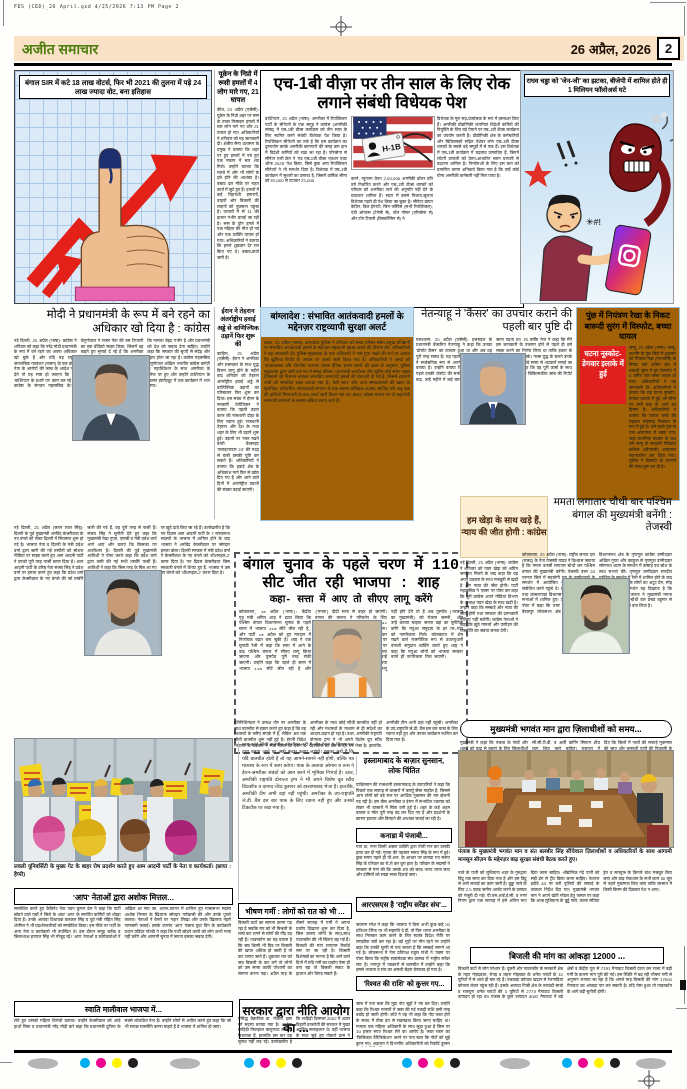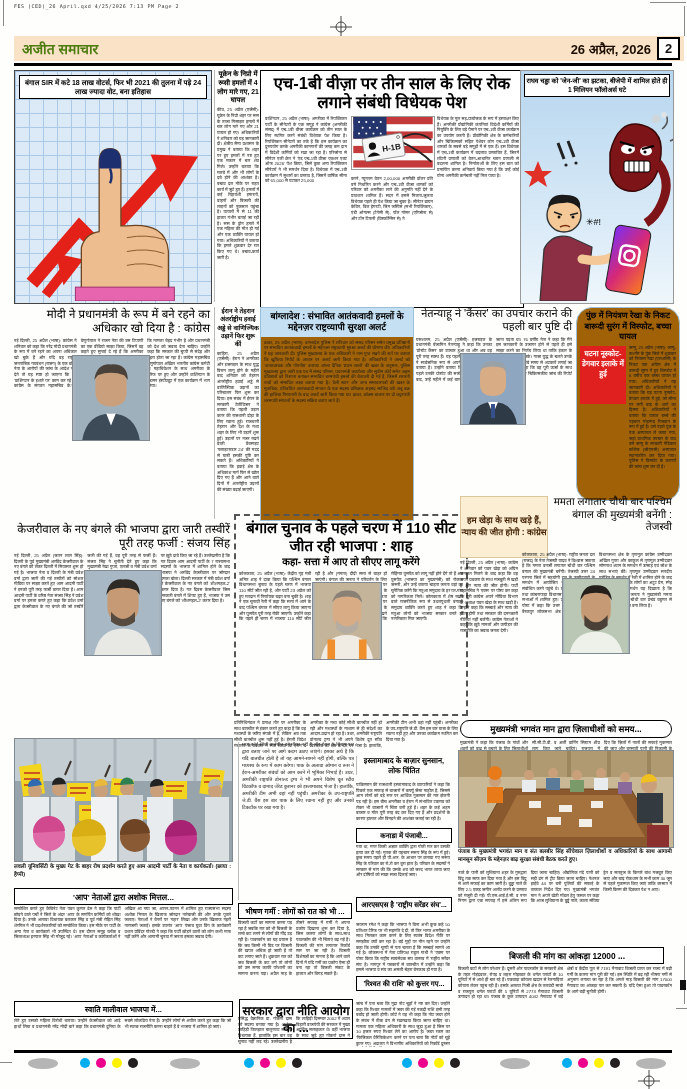--- a/index.html
+++ b/index.html
@@ -198,43 +198,42 @@
           <rect width="60" height="70" fill="#8fa6c0"></rect>
           <path d="M17,22 Q17,10 30,10 Q43,10 43,22 L43,30 Q43,42 30,42 Q17,42 17,30 Z" fill="#d8ac85"></path>
           <path d="M16,18 Q20,6 30,7 Q42,6 44,18 L40,14 Q30,11 20,14 Z" fill="#9aa2a8"></path>
           <path d="M6,70 Q10,48 30,48 Q50,48 54,70 Z" fill="#2e3a46"></path>
           <polygon points="25,48 35,48 30,60" fill="#fff"></polygon>
           <rect x="28" y="50" width="4" height="14" fill="#35508c"></rect>
         </svg>
     </div>
   </div>
 
-  <div class="abs bluebox" style="left:576px;top:307px;width:96px;height:186px;padding:3px;border-radius:16px;">
+  <div class="abs bluebox" style="left:576px;top:307px;width:96px;height:186px;padding:3px;">
     <div class="h-sm" style="font-size:8.2px;text-align:center;margin-bottom:2px;">पुंछ में नियंत्रण रेखा के निकट बारूदी सुरंग में विस्फोट, बच्चा घायल</div>
     <div style="overflow:hidden;height:142px;">
       <div class="redbox" style="float:left;width:42px;height:52px;font-size:7.4px;line-height:1.35;padding:3px 2px;margin:1px 3px 1px 0;">घटना नूस्कोट-डेगवार इलाके में हुई</div>
       <div class="body-sm">जम्मू, 25 अप्रैल (भाषा): जम्मू-कश्मीर के पुंछ जिले में शुक्रवार को नियंत्रण रेखा (एलओसी) के निकट एक अग्रिम क्षेत्र में बारूदी सुरंग में हुए विस्फोट में 6 वर्षीय एक बच्चा घायल हो गया। अधिकारियों ने यह जानकारी दी। अधिकारियों ने बताया कि यह घटना नूस्कोट-डेगवार इलाके में हुई, जो सीमा पर लगी बाड़ के आगे का हिस्सा है। अधिकारियों ने बताया कि घायल बच्चे की पहचान मोहम्मद रिजवान के रूप में हुई है। उसे पहले पुंछ के एक अस्पताल ले जाया गया, जहां प्राथमिक उपचार के बाद उसे जम्मू के सरकारी मेडिकल कॉलेज (जीएमसी) अस्पताल स्थानांतरित कर दिया गया। पुलिस ने विस्फोट के कारणों की जांच शुरू कर दी है।</div>
     </div>
   </div>
 
   <div class="abs" style="left:14px;top:522px;width:216px;height:212px;">
-    <div class="h-lg">केजरीवाल के नए बंगले की भाजपा द्वारा जारी तस्वीरें पूरी तरह फर्जी : संजय सिंह</div>
     <div class="body-sm cols3" style="height:176px;margin-top:3px;">नई दिल्ली, 25 अप्रैल (जतन लाल सिंह): दिल्ली के पूर्व मुख्यमंत्री अरविंद केजरीवाल के नए बंगले को लेकर दिल्ली में सियासत शुरू हो गई है। भाजपा नेता व दिल्ली के मंत्री प्रवेश वर्मा द्वारा जारी की गई तस्वीरों को सोशल मीडिया पर साझा करते हुए आम आदमी पार्टी ने इनको पूरी तरह फर्जी करार दिया है। आम आदमी पार्टी के वरिष्ठ नेता संजय सिंह ने प्रवेश वर्मा पर हमला करते हुए कहा कि प्रवेश वर्मा द्वारा केजरीवाल के नए बंगले की जो तस्वीरें जारी की गई हैं, वह पूरी तरह से फर्जी हैं। संजय सिंह ने चुनौती देते हुए कहा कि मुख्यमंत्री रेखा गुप्ता, एलजी व मंत्री प्रवेश वर्मा आगे आएं और बताएं कि किसका घर आलीशान है। दिल्ली की पूर्व मुख्यमंत्री आतिशी ने पोस्ट करते कहा कि प्रवेश वर्मा द्वारा जारी की गई सभी तस्वीरें फर्जी हैं। आतिशी ने कहा कि जिस तरह के चित्र आ गए हैं, जब केजरीवाल के खिलाफ कुछ नहीं मिलता तो इंटरनेट से ली गई तस्वीरों के नाम पर झूठे दावे किए जा रहे हैं। उल्लेखनीय है कि गत दिवस आम आदमी पार्टी के 7 राज्यसभा सदस्यों के भाजपा में शामिल होने के बाद भाजपा ने अरविंद केजरीवाल पर जोरदार हमला बोला। दिल्ली सरकार में मंत्री प्रवेश वर्मा ने केजरीवाल के नए बंगले को 'शीशमहल-2' करार दिया है। गत दिवस केजरीवाल जिस सरकारी बंगले में शिफ्ट हुए हैं, भाजपा ने उस नए बंगले को 'शीशमहल-2' करार दिया है।</div>
     <div class="photo abs" style="left:70px;top:48px;width:76px;height:84px;">
       <svg viewBox="0 0 60 70">
           <rect width="60" height="70" fill="#a8b8c4"></rect>
           <path d="M17,22 Q17,10 30,10 Q43,10 43,22 L43,30 Q43,42 30,42 Q17,42 17,30 Z" fill="#c59a74"></path>
           <path d="M16,20 Q18,6 30,7 Q44,6 44,20 L41,16 Q30,12 19,16 Z" fill="#2e2a26"></path>
           <path d="M20,34 Q30,46 40,34 L40,42 Q30,50 20,42 Z" fill="#574a3e"></path>
           <path d="M6,70 Q10,48 30,48 Q50,48 54,70 Z" fill="#e8e8e4"></path>
         </svg>
     </div>
   </div>
 
-  <div class="abs" style="left:234px;top:514px;width:224px;height:192px;border:2px dashed #555;padding:3px;">
+  <div class="abs" style="left:234px;top:552px;width:224px;height:192px;border:2px dashed #555;padding:3px;font-family:Liberation Mono, monospace;">
     <div class="h-xl" style="font-size:15px;">बंगाल चुनाव के पहले चरण में 110 सीट जीत रही भाजपा : शाह</div>
     <div class="h-md" style="font-size:10px;margin:2px 0;">कहा- सत्ता में आए तो सीएए लागू करेंगे</div>
     <div class="body-sm cols3" style="height:120px;">कोलकाता, 25 अप्रैल (भाषा): केंद्रीय गृह मंत्री अमित शाह ने दावा किया कि पश्चिम बंगाल विधानसभा चुनाव के पहले चरण में भाजपा 110 सीटें जीत रही है, और पार्टी 23 अप्रैल को हुए मतदान में निर्णायक बढ़त बना चुकी है। शाह ने एक चुनावी रैली में कहा कि सत्ता में आने के बाद पश्चिम बंगाल में सीएए लागू किया जाएगा और घुसपैठ पूरी तरह रोकी जाएगी। उन्होंने कहा कि पहले ही चरण में भाजपा 110 सीटें जीत रही है और (ममता) दीदी सत्ता से बाहर हो जाएंगी। बंगाल की जनता ने परिवर्तन के लिए मतदान किया है। दूसरे चरण में 142 सीटों पर 29 अप्रैल को मतदान होगा। वहां भी लोगों के विरोध को लेकर एन्क्लूज कांग्रेस प्रमुख ममता बनर्जी पर निशाना साधा और उनकी सरकार पर मतुआ समुदाय के हकदारों को नागरिकता के अधिकार से वंचित करने और उन्हें पर्याप्त रखने का आरोप लगाया। भाजपा नेता ने कहा कि रोहिंग्या घुसपैठ को लागू नहीं होने देंगे तो हैं अब घुसपैठ (भाजपा का मुख्यमंत्री) को रोकना जरूरी, और उन्हें बताया चाहता जनता वहां का चुनैतिक करेंगे कि मतुआ समुदाय के हर घर-गांव को नागरिकता मिले। कोलकाता में शेष रखने वाले राजनीतिक रूप से उथलपुथली बंगाली समुदाय व्यक्ति करते हुए शाह ने कहा कि मतुआ लोगों को भाजपा सरकार बनते ही नागरिकता मिल जाएगी।</div>
     <div class="photo abs" style="left:76px;top:66px;width:68px;height:76px;">
       <svg viewBox="0 0 60 70">
           <rect width="60" height="70" fill="#c4b49a"></rect>
           <path d="M17,22 Q17,10 30,10 Q43,10 43,22 L43,30 Q43,42 30,42 Q17,42 17,30 Z" fill="#d8ac85"></path>
           <path d="M16,18 Q20,6 30,7 Q42,6 44,18 L40,14 Q30,11 20,14 Z" fill="#8a8176"></path>
           <path d="M20,34 Q30,46 40,34 L40,42 Q30,52 20,42 Z" fill="#b5ada2"></path>
           <path d="M6,70 Q10,48 30,48 Q50,48 54,70 Z" fill="#f0ece4"></path>

